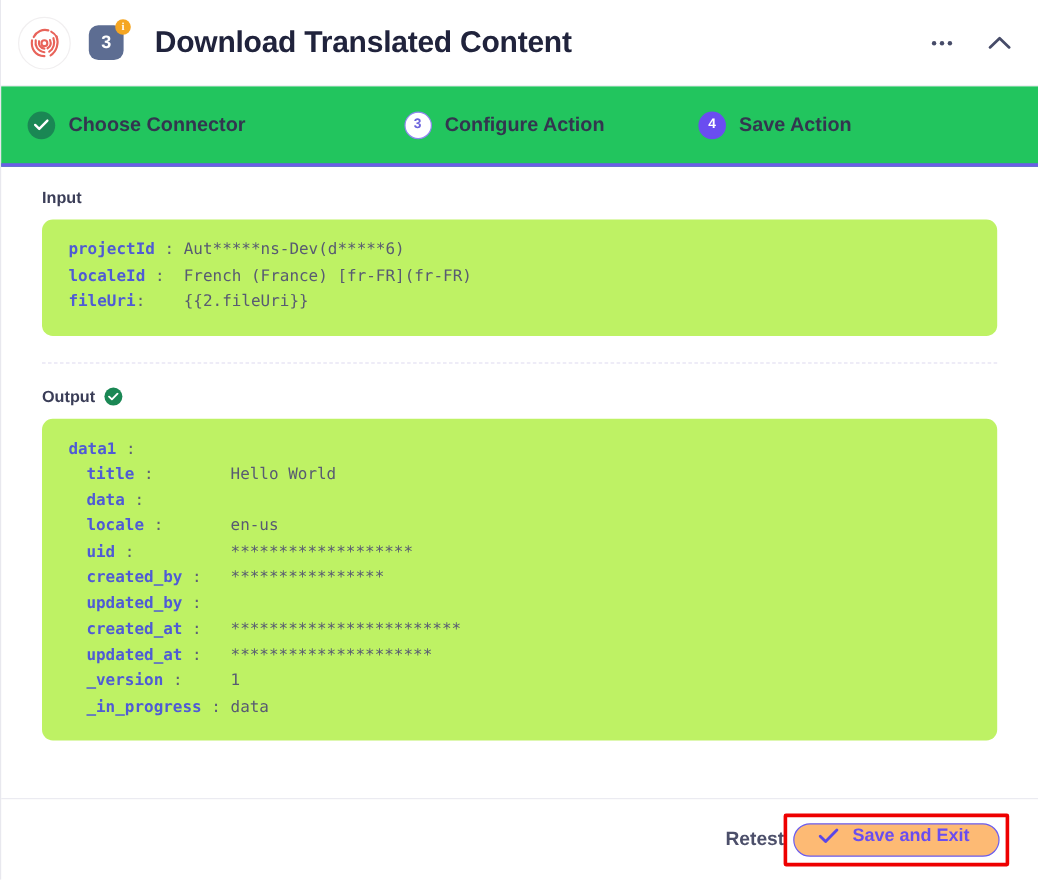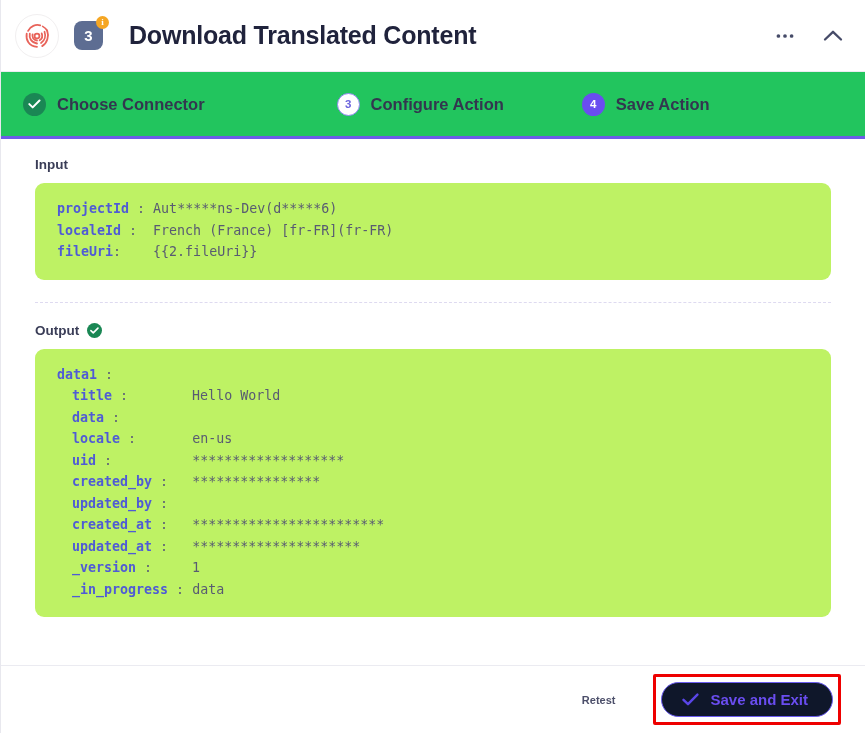--- a/index.html
+++ b/index.html
@@ -228,44 +228,43 @@
     top: 666px;
     left: 0; right: 0;
     height: 67px;
     display: flex;
     align-items: center;
     justify-content: flex-end;
     padding-right: 24px;
     box-sizing: border-box;
   }
   .btn-link {
-    font-size: 11px;
+    font-size: 16px;
     font-weight: bold;
     color: #4c4f6a;
     cursor: pointer;
-    margin-right: 38px;
   }
   .save-highlight {
     border: 3px solid #ee0000;
     padding: 5px;
     border-radius: 2px;
     display: inline-block;
     line-height: 0;
   }
   .btn-save {
     display: inline-flex;
     align-items: center;
     justify-content: center;
     border: 1.4px solid #6a5cf0;
     border-radius: 19px;
-    background: #0f172a;
+    background: #fdba74;
     color: #6a4df0;
     font-size: 15px;
     font-weight: bold;
-    padding: 9px 24px 9px 20px;
+    padding: 2px 24px 9px 20px;
     cursor: pointer;
     white-space: nowrap;
     line-height: 1;
   }
   .btn-save .check { margin-right: 11px; display: inline-flex; }
 </style>
 </head>
 <body>
 
 <div class="app">

